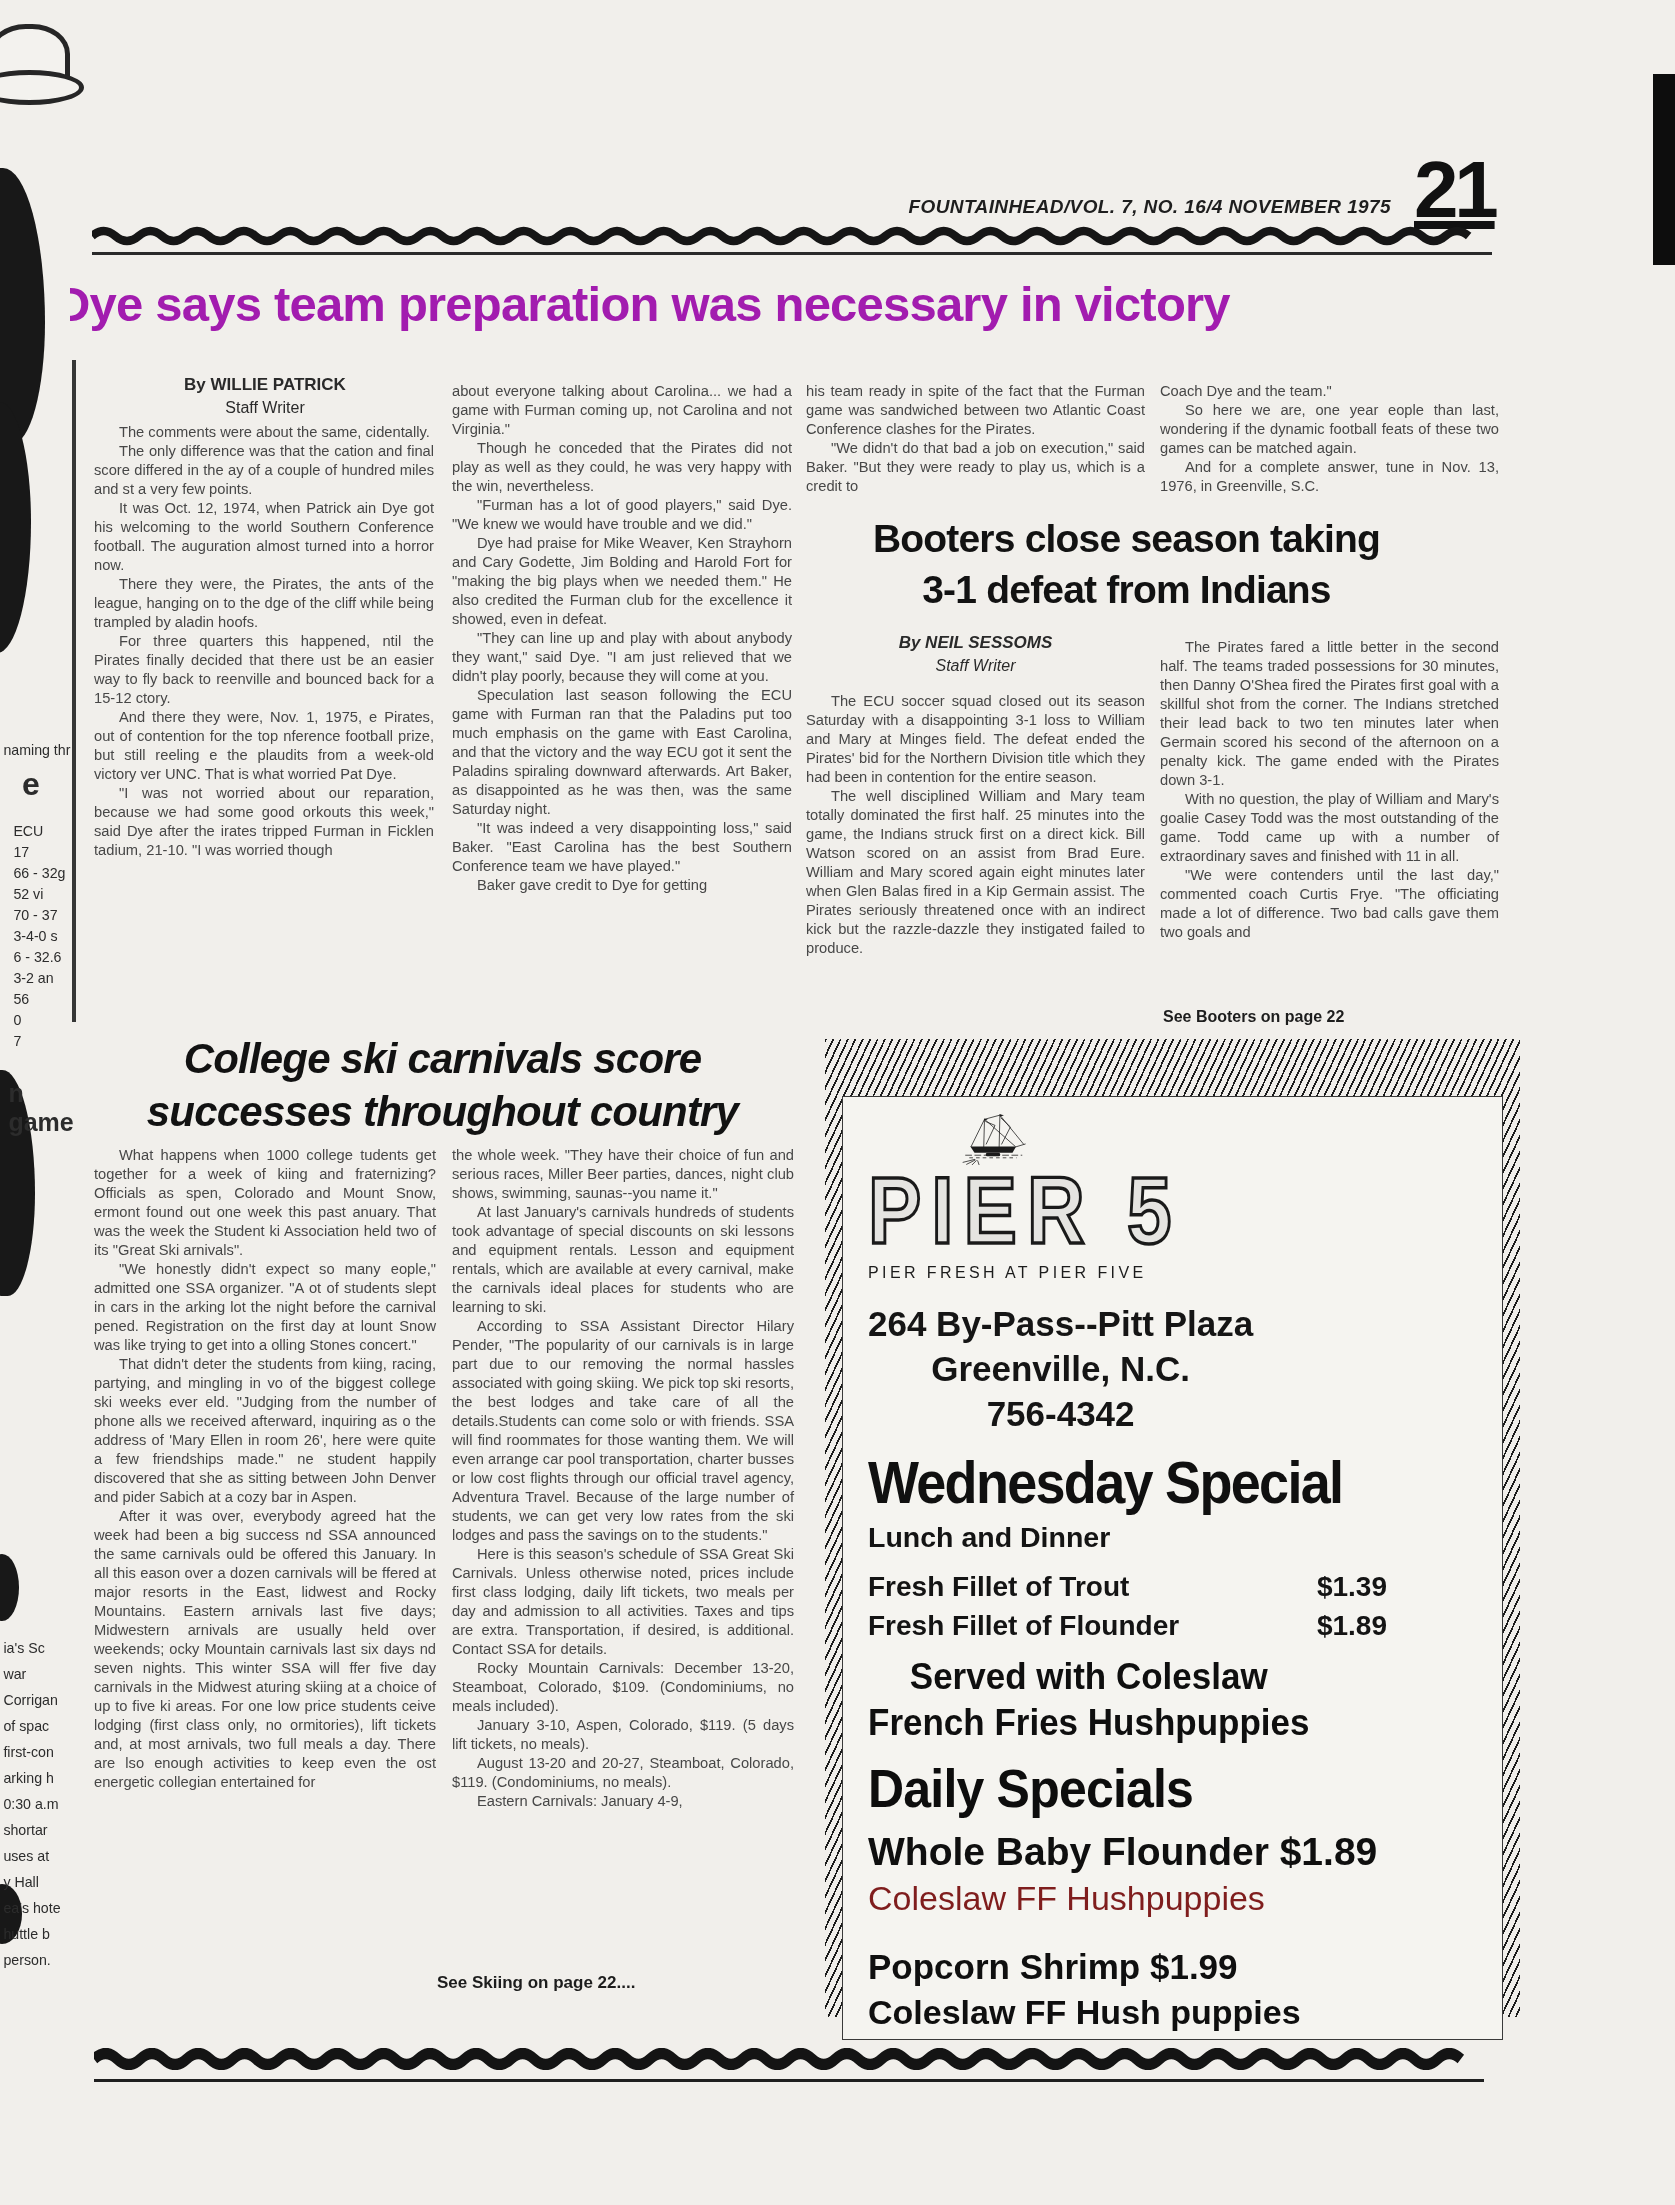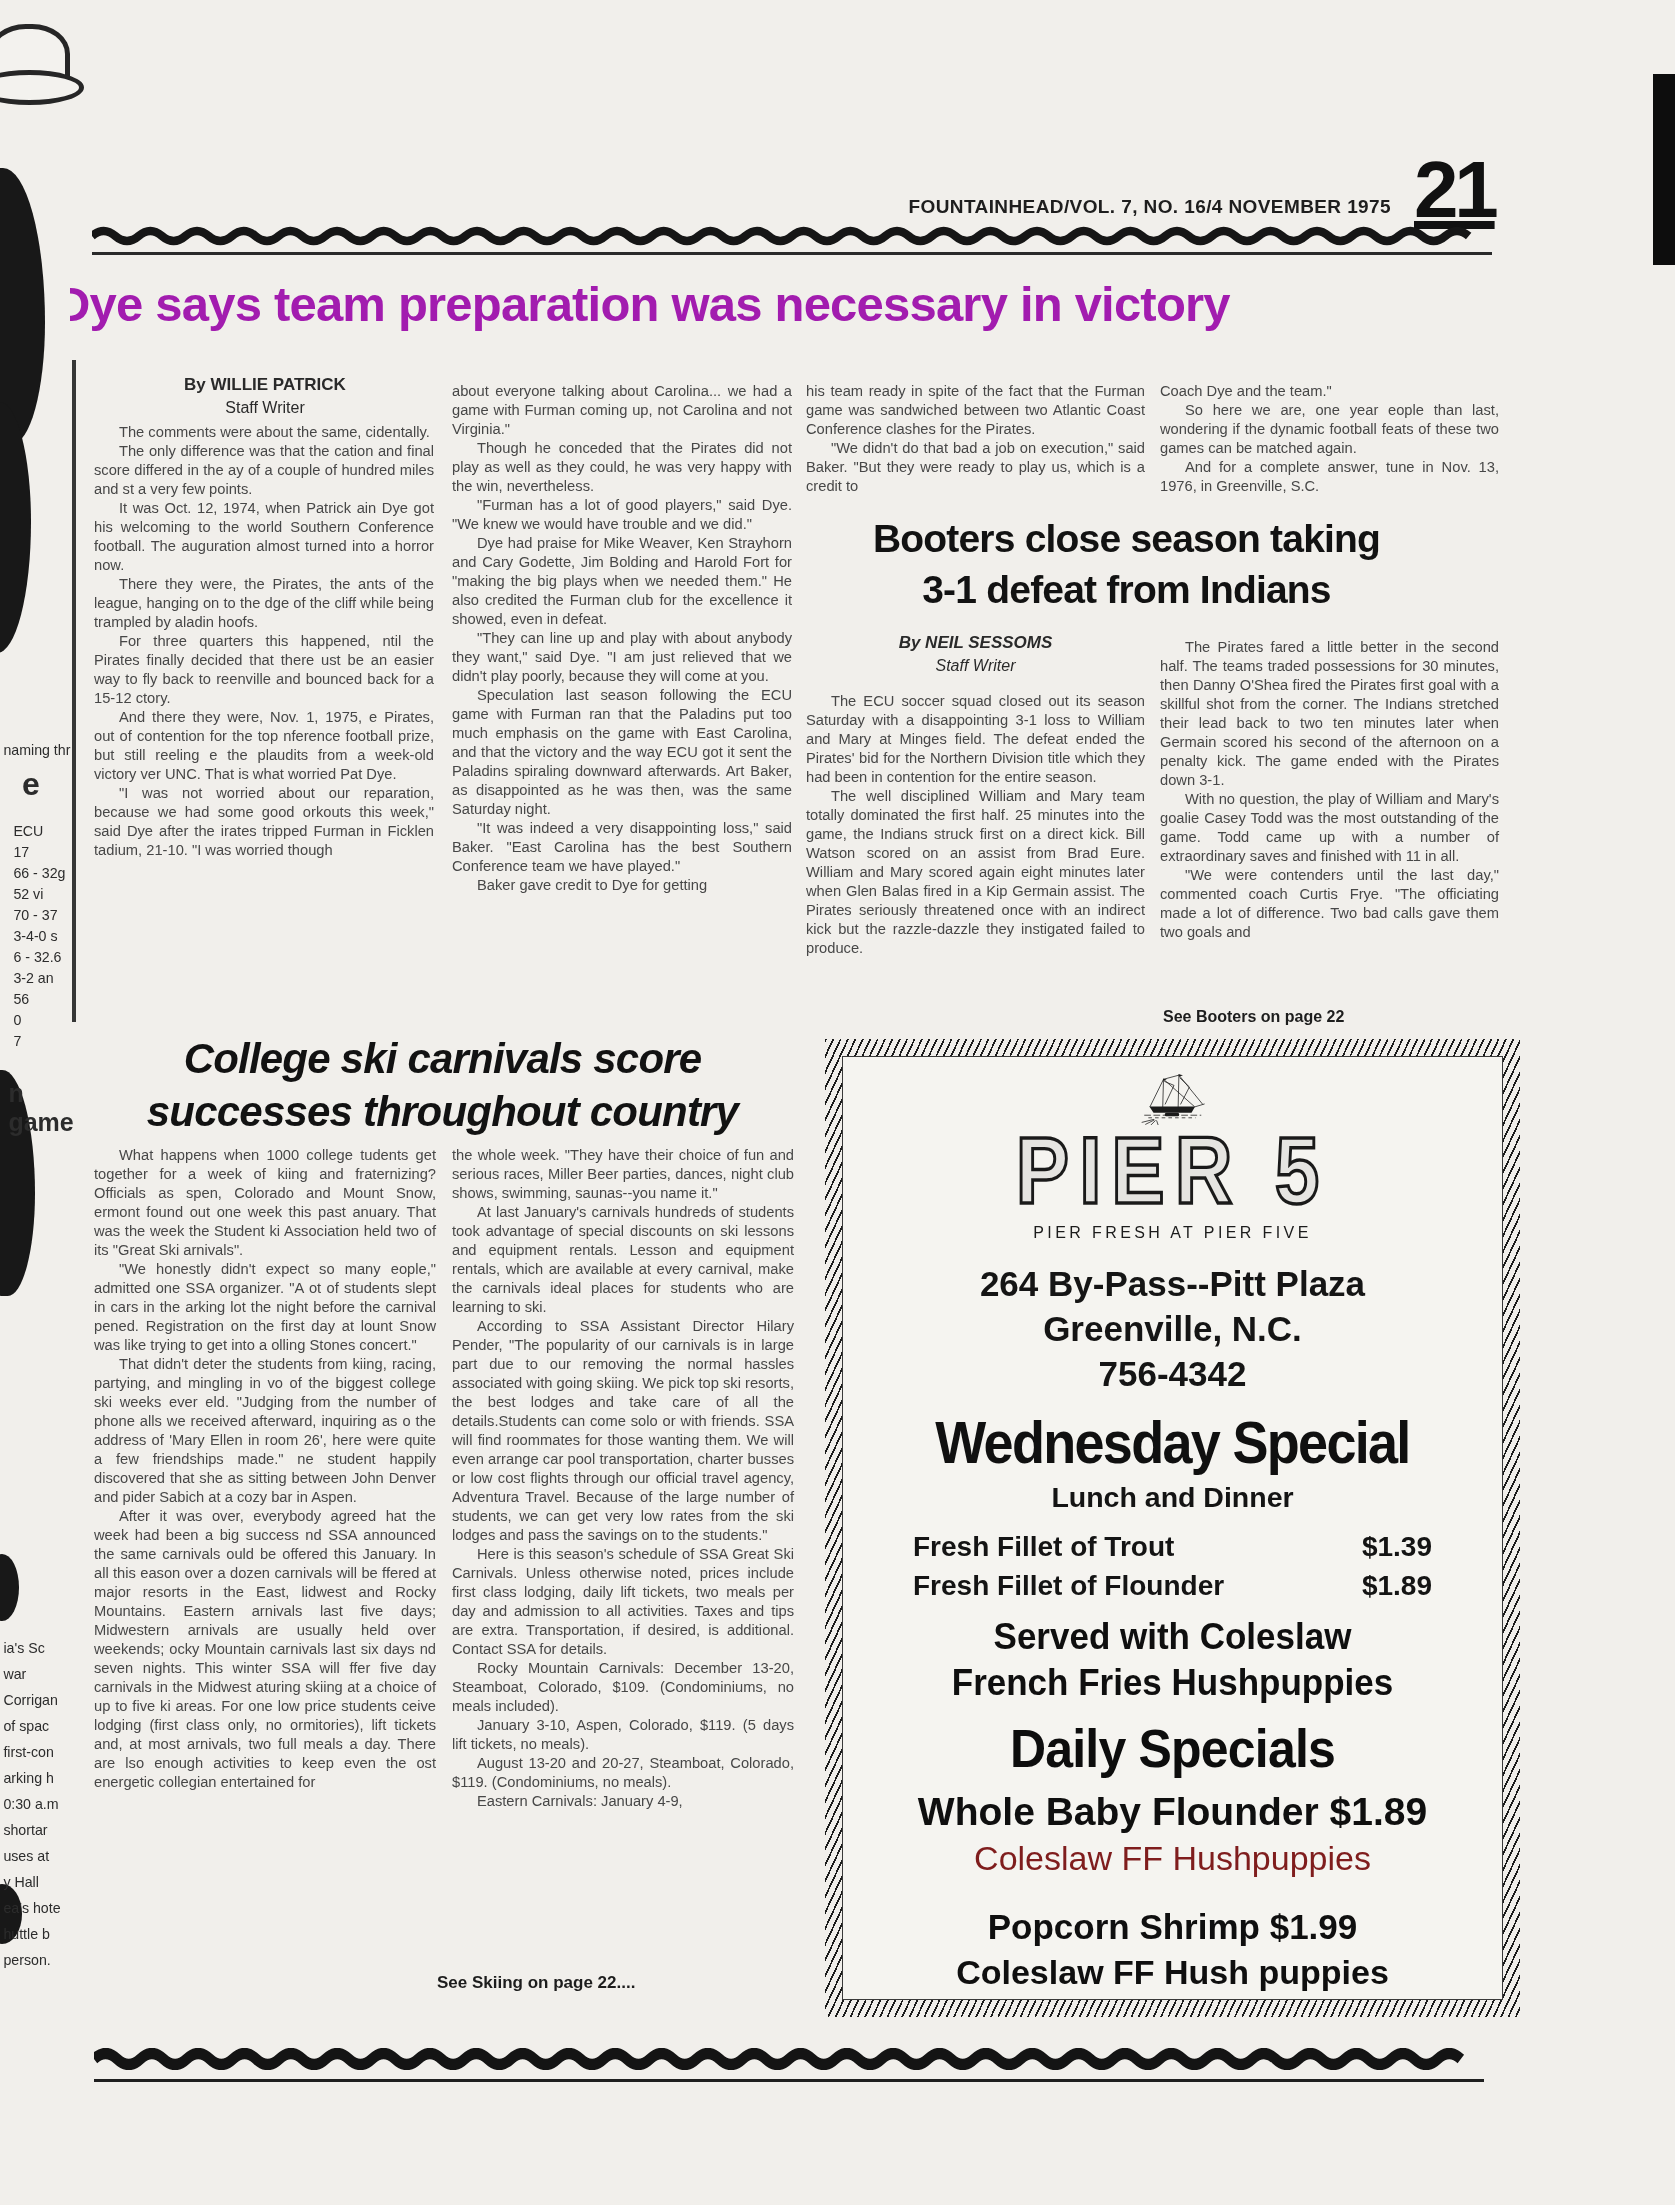--- a/index.html
+++ b/index.html
@@ -13,21 +13,21 @@
   .hat-crown{position:absolute;left:-11.7px;top:23.5px;width:72px;height:55px;background:#f3f2ee;border:5px solid #262626;border-radius:46% 46% 18% 18%;}
   .hat-brim{position:absolute;left:-25px;top:70px;width:99px;height:25px;background:#f3f2ee;border:5px solid #262626;border-radius:50%;}
   .gutter-text{position:absolute;color:#2c2c2c;overflow:hidden;}
   .gutter-text p{margin:0;}
   .frag-small{font-size:14.2px;line-height:21px;}
   .frag-big{font-size:32px;font-weight:bold;line-height:34px;}
   .frag-head{font-size:25px;font-weight:bold;line-height:29px;}
   .frag-tail p{font-size:14.2px;line-height:26px;}
 
   
-  .masthead{position:absolute;left:754px;top:196px;width:637px;text-align:right;font-size:19px;font-weight:bold;letter-spacing:0.4px;color:#1e1e1e;}
+  .masthead{position:absolute;left:754px;top:196px;width:637px;text-align:right;font-size:19px;font-weight:bold;letter-spacing:0.4px;color:#1e1e1e;font-style:italic;}
   .pagenum{position:absolute;left:1414px;top:144px;font-size:80px;font-weight:bold;letter-spacing:-4.2px;color:#111;text-decoration:underline;}
   .rule-wave{position:absolute;left:92px;width:1400px;height:20px;}
   .rule-thin{position:absolute;left:92px;width:1400px;height:2.5px;background:#2a2a2a;}
 
   
   .headline-clip{position:absolute;overflow:hidden;}
   .h-dye{left:70px;top:276px;width:1424px;height:65px;}
   .h-dye span{display:inline-block;margin-left:-15px;font-size:49px;font-weight:bold;letter-spacing:-0.8px;color:#a21caf;white-space:nowrap;}
   .h-booters{position:absolute;left:802px;top:513px;width:649px;text-align:center;font-size:39px;font-weight:bold;letter-spacing:-0.8px;line-height:51px;color:#121212;}
   .h-ski{position:absolute;left:74px;top:1032px;width:737px;text-align:center;font-size:42px;font-weight:bold;font-style:italic;letter-spacing:-0.8px;line-height:53px;color:#121212;}
@@ -41,21 +41,21 @@
   .body-col{position:absolute;width:340px;font-size:14.7px;line-height:19px;text-align:justify;color:#474747;}
   .body-col p{margin:0;text-indent:1.7em;}
   .cont p:first-child{text-indent:0;}
   .see-line{position:absolute;font-size:16px;font-weight:bold;color:#1d1d1d;z-index:6;}
 
   
   .ad{position:absolute;left:825px;top:1039px;width:695px;height:978px;box-sizing:border-box;
       background:repeating-linear-gradient(115deg,#1c1c1c 0 1.7px,#f1efeb 1.7px 6.7px);
       padding:17px;z-index:3;}
   .ad-inner{position:relative;width:100%;height:100%;box-sizing:border-box;background:#f5f4f0;border:1.7px solid #3a3a3a;
-      display:flex;flex-direction:column;align-items:center;padding:6.7px 25px;}
+      display:flex;flex-direction:column;align-items:flex-start;padding:6.7px 25px;margin-top:40px;}
   .ship{margin-top:5px;}
   .pier-logo{font-size:80px;font-weight:bold;letter-spacing:10px;color:rgba(24,24,24,.07);
       -webkit-text-stroke:2.9px #1a1a1a;transform:scaleY(1.18);line-height:84px;margin-top:3.4px;}
   .pier-tag{font-size:16px;letter-spacing:3.4px;color:#1c1c1c;margin-top:11.7px;}
   .ad-addr{font-size:35px;font-weight:bold;color:#151515;line-height:45px;margin-top:18.4px;text-align:center;}
   .wed{font-size:54px;font-weight:bold;letter-spacing:-1.7px;color:#101010;margin-top:15px;transform:scaleY(1.08);}
   .lunch{font-size:28.5px;font-weight:bold;color:#141414;margin-top:8.4px;}
   .menu{width:519px;margin-top:13.4px;}
   .menu-row{display:flex;justify-content:space-between;font-size:28px;font-weight:bold;color:#141414;line-height:39px;}
   .served{font-size:35px;font-weight:bold;color:#0f0f0f;line-height:44px;margin-top:10px;text-align:center;transform:scaleY(1.05);}

